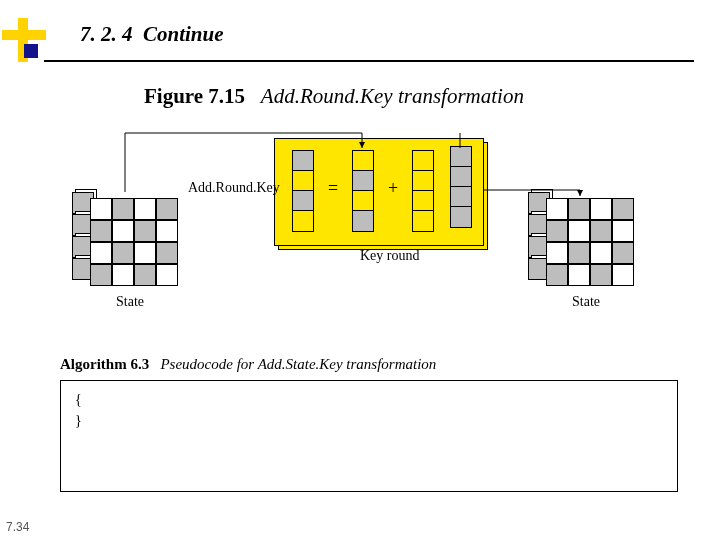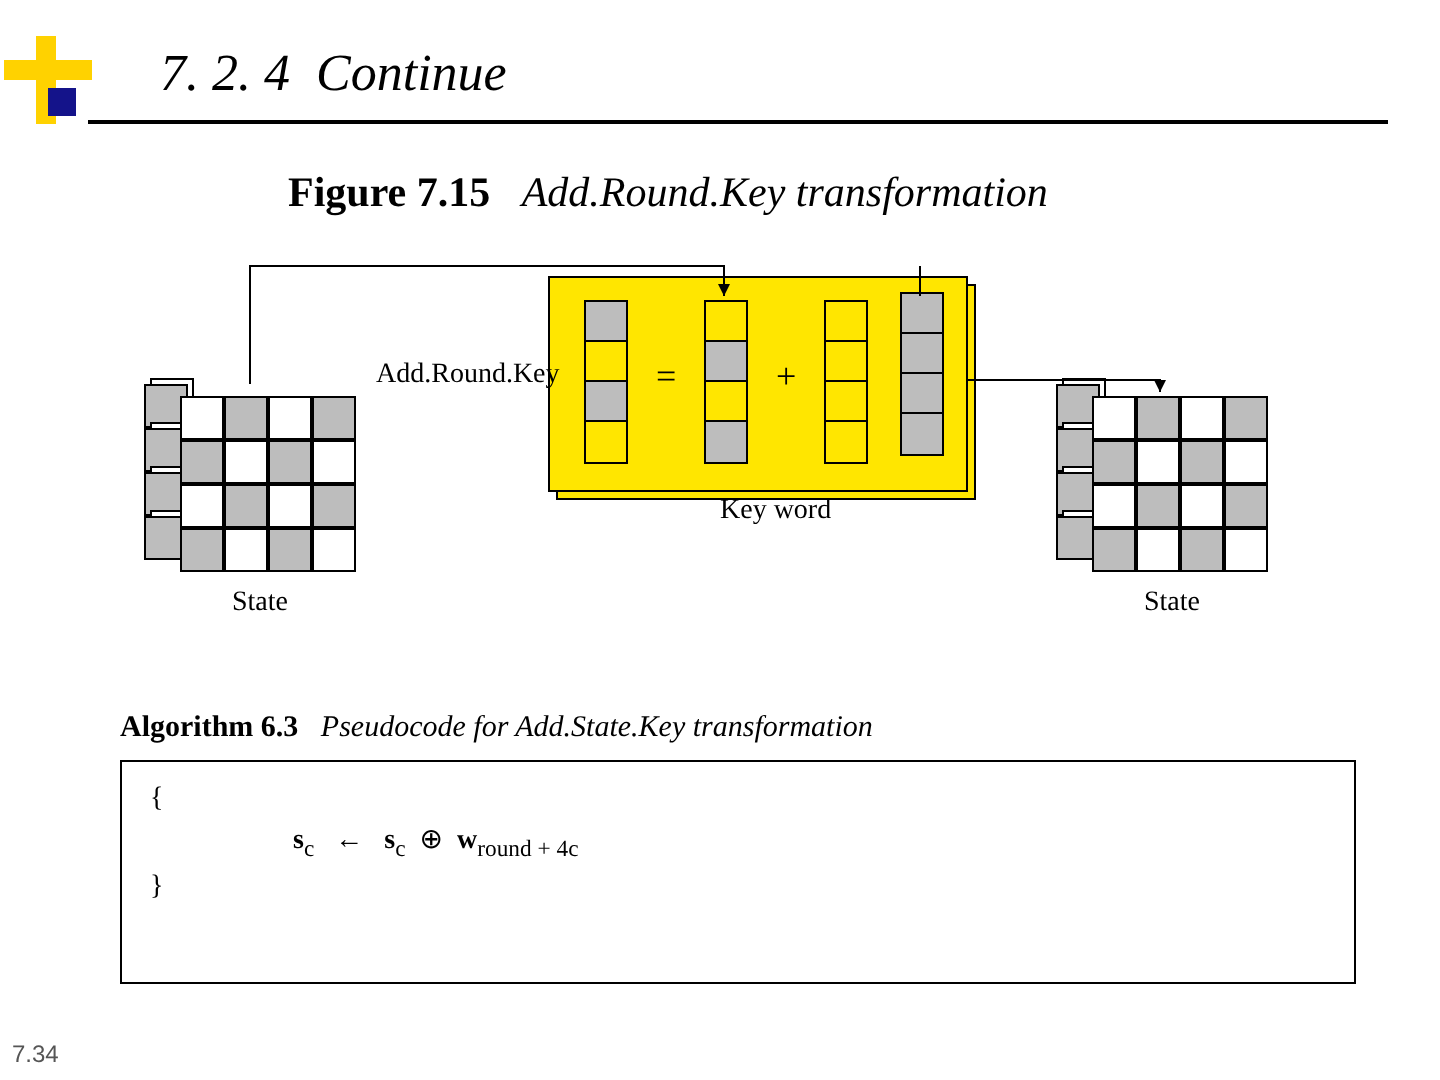--- a/index.html
+++ b/index.html
@@ -1,19 +1,19 @@
 <!DOCTYPE html>
 <html><head>
 <meta charset="utf-8">
 <style>
   body{margin:0;font-family:"Times New Roman",serif;background:#fff;width:720px;height:540px;position:relative;color:#000}
   .bluesq{position:absolute;left:24px;top:44px;width:14px;height:14px;background:#14138a}
   .yelsqv{position:absolute;left:18px;top:18px;width:10px;height:44px;background:#ffd200}
   .yelsqh{position:absolute;left:2px;top:30px;width:44px;height:10px;background:#ffd200}
-  .headline{position:absolute;left:80px;top:22px;font-size:26px;font-weight:normal;font-style:italic}
+  .headline{position:absolute;left:80px;top:22px;font-size:21px;font-weight:bold;font-style:italic}
   .rule{position:absolute;left:44px;top:60px;width:650px;height:2px;background:#000}
   .figcap{position:absolute;left:144px;top:84px;font-size:21px}
   .figcap .fb{font-weight:bold}
   .figcap .fi{font-weight:normal;font-style:italic}
   .diagram{position:absolute;left:60px;top:130px;width:600px;height:210px}
   .grid{position:absolute;width:88px;height:88px}
   .cell{position:absolute;width:22px;height:22px;box-sizing:border-box;border:1px solid #000;background:#fff}
   .g{background:#bdbdbd}
   .col3d{position:absolute;width:28px;height:88px}
   .c3{position:absolute;width:22px;height:22px;box-sizing:border-box;border:1px solid #000;background:#fff}
@@ -107,21 +107,21 @@
       <div></div>
       <div></div>
   </div>
 
   <div class="col" style="left:390px;top:16px;background:#bdbdbd">
     <div style="background:#bdbdbd"></div>
       <div style="background:#bdbdbd"></div>
       <div style="background:#bdbdbd"></div>
       <div style="background:#bdbdbd"></div>
   </div>
-  <div class="lab" style="left:300px;top:118px">Key word</div>
+  <div class="lab" style="left:300px;top:118px">Key round</div>
 
   <div class="col3d" style="left:468px;top:62px">
     <div class="c3" style="left:3px;top:-3px"></div>
     <div class="c3 c3g" style="left:0;top:0"></div>
     <div class="c3" style="left:3px;top:19px"></div>
     <div class="c3 c3g" style="left:0;top:22px"></div>
     <div class="c3" style="left:3px;top:41px"></div>
     <div class="c3 c3g" style="left:0;top:44px"></div>
     <div class="c3" style="left:3px;top:63px"></div>
     <div class="c3 c3g" style="left:0;top:66px"></div>
@@ -158,24 +158,16 @@
   </svg>
 </div>
 
 <div class="algohdr">
   <b>Algorithm 6.3</b>
   &nbsp;&nbsp;<i>Pseudocode for Add.State.Key transformation</i>
 </div>
 
 <div class="algobox">
   <div>{</div>
-  <div>
-    <span class="ind"></span><span class="ind"></span>
-    <b>s</b><sub>c</sub>
-    &nbsp;&nbsp;<span>←</span>&nbsp;&nbsp;
-    <b>s</b><sub>c</sub>
-    &nbsp;<span>⊕</span>&nbsp;
-    <b>w</b><sub>round + 4c</sub>
-  </div>
   <div>}</div>
 </div>
 
 <div class="pg">7.34</div>
 
 </body></html>

